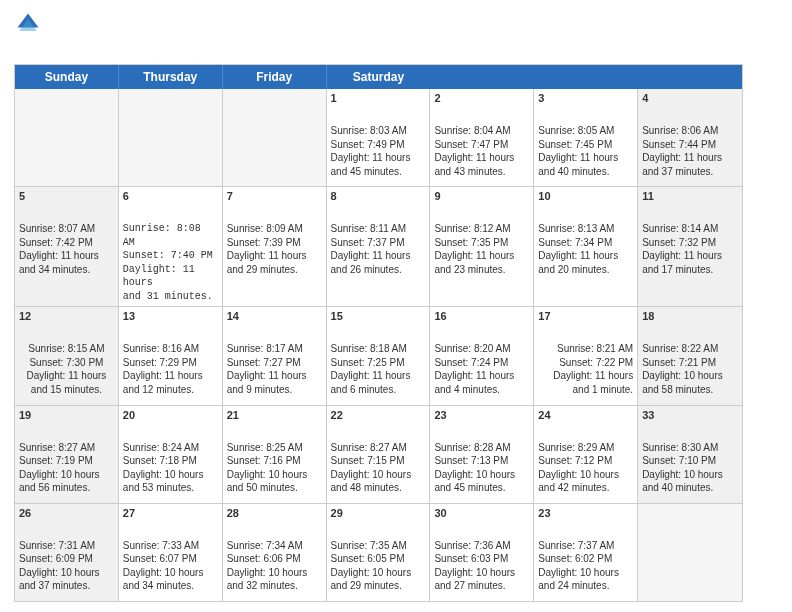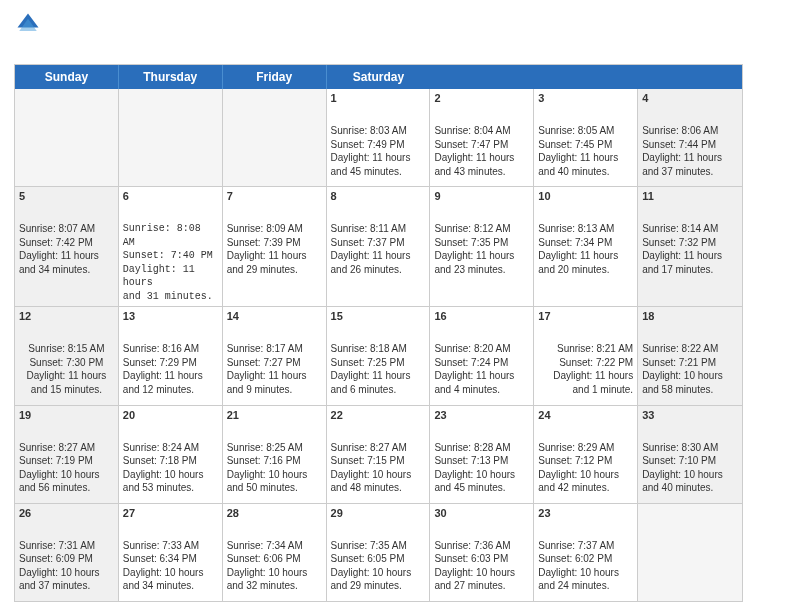--- a/index.html
+++ b/index.html
@@ -336,21 +336,21 @@
           <div class="cal-cell shaded">
             <span class="day-num">26</span>
             <div class="cell-text" style="white-space: pre-line;">Sunrise: 7:31 AM
 Sunset: 6:09 PM
 Daylight: 10 hours
 and 37 minutes.</div>
           </div>
           <div class="cal-cell">
             <span class="day-num">27</span>
             <div class="cell-text" style="white-space: pre-line;">Sunrise: 7:33 AM
-Sunset: 6:34 PM
+Sunset: 6:07 PM
 Daylight: 10 hours
 and 34 minutes.</div>
           </div>
           <div class="cal-cell">
             <span class="day-num">28</span>
             <div class="cell-text" style="white-space: pre-line;">Sunrise: 7:34 AM
 Sunset: 6:06 PM
 Daylight: 10 hours
 and 32 minutes.</div>
           </div>

